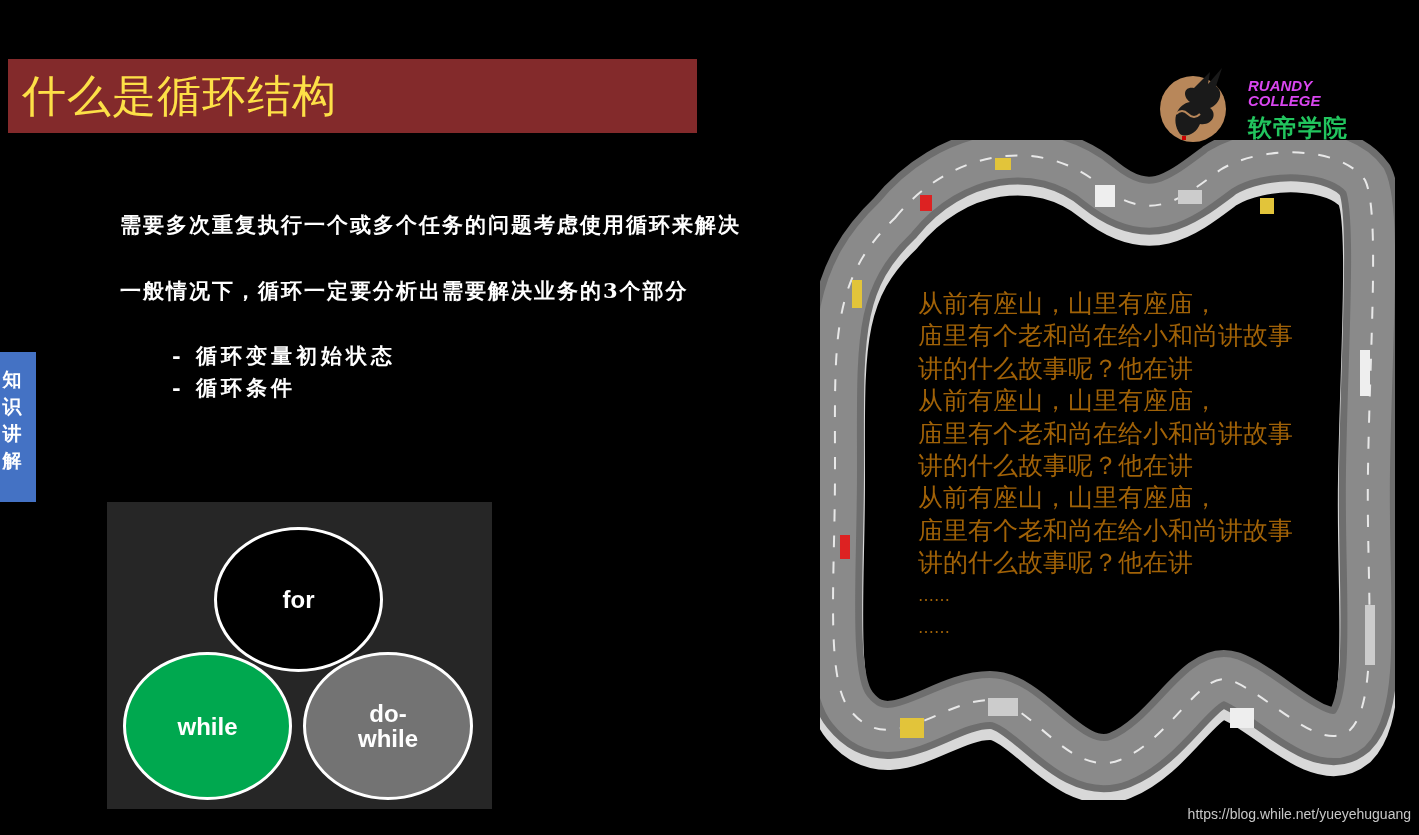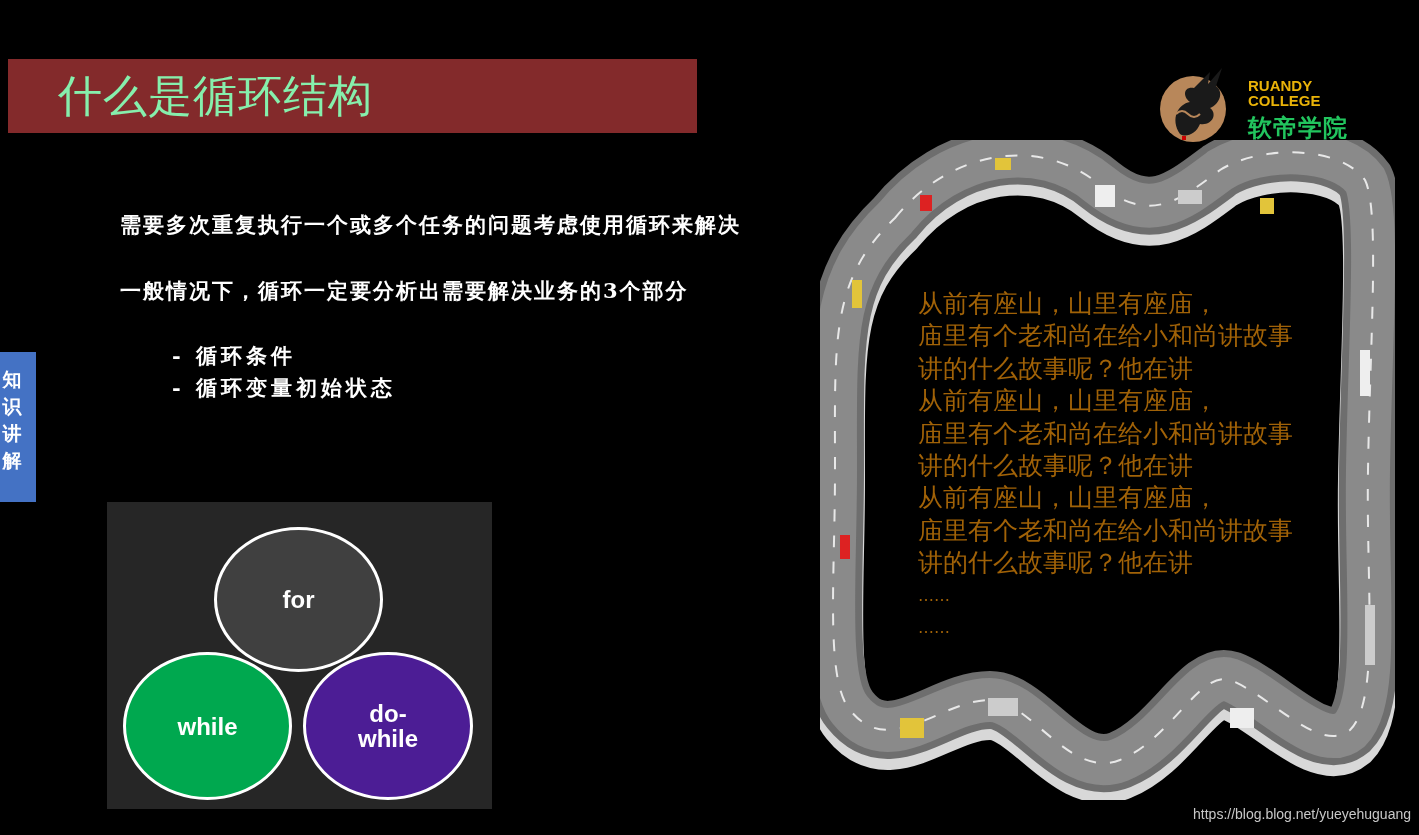--- a/index.html
+++ b/index.html
@@ -1,21 +1,21 @@
 <!DOCTYPE html>
 <html><head>
 <meta charset="utf-8">
 <style>
   html,body{margin:0;padding:0;background:#000;}
   body{width:1419px;height:835px;position:relative;overflow:hidden;font-family:"DejaVu Sans",sans-serif;color:#fff;}
   .title-bar{position:absolute;left:8px;top:59px;width:689px;height:74px;background:#832a2b;}
-  .title-text{position:absolute;left:14px;top:8px;font-size:44px;line-height:58px;color:#86efac;font-family:"DejaVu Serif",serif;letter-spacing:1px;margin-left:36px;}
+  .title-text{position:absolute;left:14px;top:8px;font-size:44px;line-height:58px;color:#fde047;font-family:"DejaVu Serif",serif;letter-spacing:1px;}
   .logo{position:absolute;left:1160px;top:64px;width:225px;height:84px;}
   .logo-circle{position:absolute;left:0;top:12px;width:66px;height:66px;border-radius:50%;background:#b8875a;}
-  .logo-en{position:absolute;left:88px;top:14px;font-size:15px;font-weight:bold;line-height:15px;color:#eab308;font-family:"Liberation Sans",sans-serif;}
+  .logo-en{position:absolute;left:88px;top:14px;font-size:15px;font-weight:bold;line-height:15px;color:#d946ef;font-family:"Liberation Sans",sans-serif;font-style:italic;}
   .logo-cn{position:absolute;left:88px;top:48px;font-size:24px;font-weight:bold;color:#22c55e;letter-spacing:1px;}
   .para{position:absolute;left:120px;font-size:21px;font-weight:bold;font-family:"DejaVu Serif",serif;letter-spacing:2px;white-space:nowrap;text-align:center;}
   .bullets{position:absolute;left:172px;top:340px;font-size:21px;font-weight:bold;font-family:"DejaVu Serif",serif;letter-spacing:4px;line-height:32px;}
   .side-tab{position:absolute;left:0;top:352px;width:36px;height:150px;background:#4472c4;}
   .side-tab span{display:block;font-size:19px;font-weight:bold;font-family:"DejaVu Serif",serif;line-height:27px;padding-left:0px;padding-top:14px;width:24px;text-align:center;}
   .loops-panel{position:absolute;left:107px;top:502px;width:385px;height:307px;background:#262626;}
   .circle{position:absolute;border:3px solid #fff;border-radius:50%;display:flex;align-items:center;justify-content:center;text-align:center;font-family:"Liberation Sans",sans-serif;font-weight:bold;font-size:24px;line-height:25px;color:#fff;box-sizing:border-box;}
   .road{position:absolute;left:820px;top:140px;width:575px;height:660px;}
   .story{position:absolute;left:918px;top:288px;font-size:25px;line-height:32.4px;font-family:"DejaVu Sans",sans-serif;color:#a16207;white-space:nowrap;}
   .watermark{position:absolute;right:8px;top:806px;font-size:14px;color:#c8c8c8;font-family:"Liberation Sans",sans-serif;}
@@ -39,41 +39,41 @@
     <div>RUANDY</div>
     <div>COLLEGE</div>
   </div>
   <div class="logo-cn">软帝学院</div>
 </div>
 
 <div class="para" style="top:211px;">需要多次重复执行一个或多个任务的问题考虑使用循环来解决</div>
 <div class="para" style="top:277px;">一般情况下，循环一定要分析出需要解决业务的3个部分</div>
 
 <div class="bullets">
+  <div>- 循环变量初始状态</div>
   <div>- 循环条件</div>
-  <div>- 循环变量初始状态</div>
 </div>
 
 <div class="side-tab">
   <span>
     <div>知</div>
     <div>识</div>
     <div>讲</div>
     <div>解</div>
   </span>
 </div>
 
 <div class="loops-panel">
-  <div class="circle" style="left:107px;top:25px;width:169px;height:145px;background:#404040;">
+  <div class="circle" style="left:107px;top:25px;width:169px;height:145px;background:#000000;">
     <span>for</span>
   </div>
   <div class="circle" style="left:16px;top:150px;width:169px;height:148px;background:#00a84f;">
     <span>while</span>
   </div>
-  <div class="circle" style="left:196px;top:150px;width:170px;height:148px;background:#4c1d95;">
+  <div class="circle" style="left:196px;top:150px;width:170px;height:148px;background:#737373;">
     <span>
       <div>do-</div>
       <div>while</div>
     </span>
   </div>
 </div>
 
 <svg class="road" viewBox="0 0 575 660">
   <path d="M75 78 C130 10 220 -5 280 45 C330 85 360 60 400 30 C440 5 520 5 545 40 C560 70 550 200 548 330 C546 450 560 560 530 590 C500 615 450 555 410 540 C380 530 350 600 300 620 C250 640 210 560 170 560 C120 560 70 620 30 570 C5 540 15 440 15 330 C15 200 10 140 75 78 Z" fill="none" stroke="#d8d8d8" stroke-width="60" transform="translate(0,10)"></path>
   <path d="M75 78 C130 10 220 -5 280 45 C330 85 360 60 400 30 C440 5 520 5 545 40 C560 70 550 200 548 330 C546 450 560 560 530 590 C500 615 450 555 410 540 C380 530 350 600 300 620 C250 640 210 560 170 560 C120 560 70 620 30 570 C5 540 15 440 15 330 C15 200 10 140 75 78 Z" fill="none" stroke="#6e6e6e" stroke-width="58"></path>
@@ -100,13 +100,13 @@
   <div>从前有座山，山里有座庙，</div>
   <div>庙里有个老和尚在给小和尚讲故事</div>
   <div>讲的什么故事呢？他在讲</div>
   <div>从前有座山，山里有座庙，</div>
   <div>庙里有个老和尚在给小和尚讲故事</div>
   <div>讲的什么故事呢？他在讲</div>
   <div style="font-size:16px;">……</div>
   <div style="font-size:16px;">……</div>
 </div>
 
-<div class="watermark">https://blog.blog.net/yueyehuguang</div>
+<div class="watermark">https://blog.while.net/yueyehuguang</div>
 
 </body></html>

